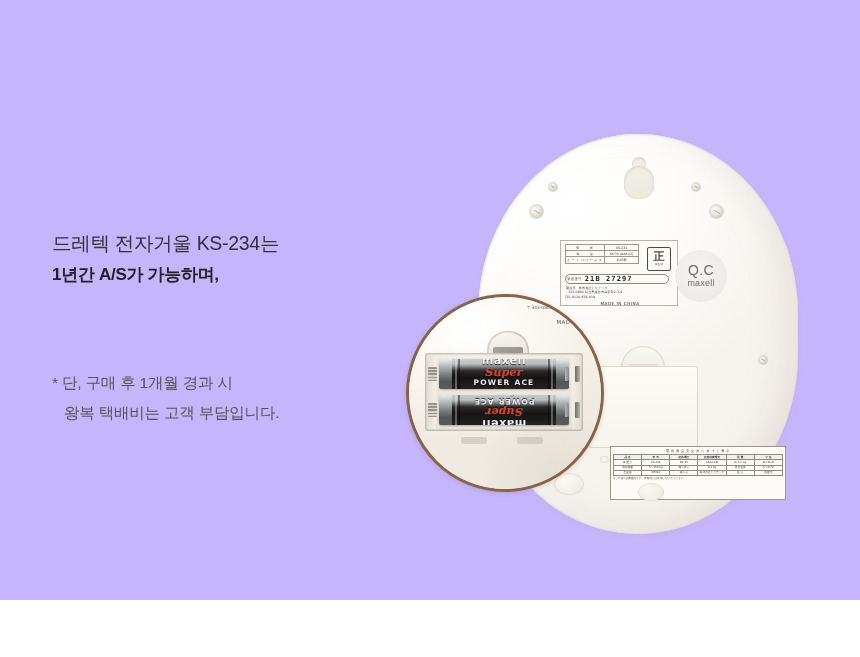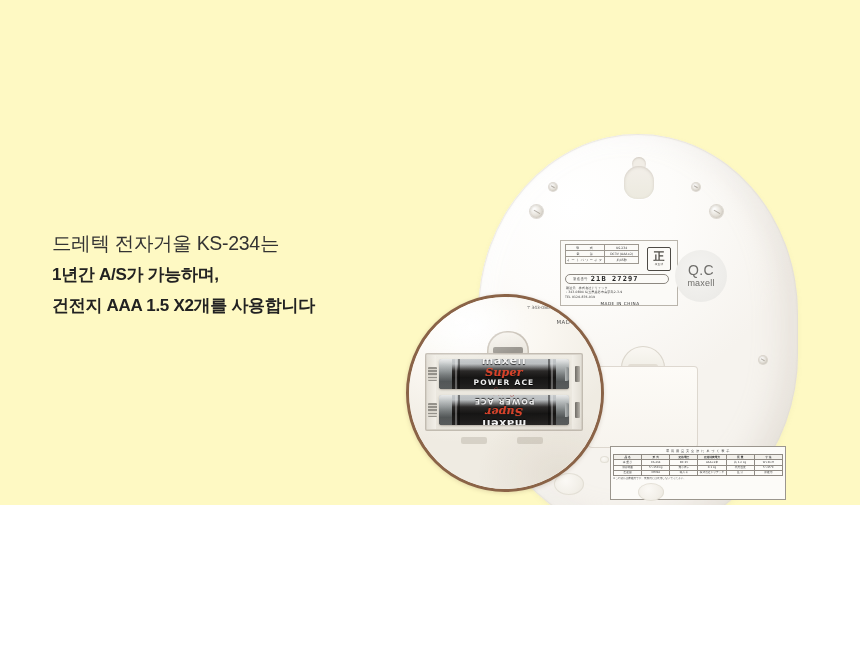--- a/index.html
+++ b/index.html
@@ -9,22 +9,22 @@
     background: #ffffff;
   }
   body {
     font-family: "Liberation Sans", "DejaVu Sans", sans-serif;
     -webkit-font-smoothing: antialiased;
   }
 
   #page {
     position: relative;
     width: 860px;
-    height: 505px;
-    background: #fef9c3;
+    height: 600px;
+    background: #c4b5fd;
     overflow: hidden;
   }
 
   
   .copy-block {
     position: absolute;
     left: 52px;
     top: 228px;
     width: 360px;
   }
@@ -229,21 +229,21 @@
   .serial-box {
     position: absolute;
     left: 4px;
     top: 33px;
     width: 104px;
     height: 10px;
     border: 0.7px solid #8d8881;
     border-radius: 5px;
     display: flex;
     align-items: center;
-    padding-left: 7px;
+    padding-left: 1px;
     box-sizing: border-box;
     gap: 3px;
   }
   .serial-box .s-lab {
     font-size: 3.4px;
     color: #3a3a3a;
     letter-spacing: 0.3px;
     font-family: "DejaVu Sans", sans-serif;
   }
   .serial-box .s-num {
@@ -546,23 +546,26 @@
   .mag-frag .mf-made { font-size: 5.4px; letter-spacing: 0.5px; color: #3a3a3a; }
 </style>
 </head>
 <body>
 
 <div id="page">
 
   <div class="copy-block">
     <div class="copy-line regular">드레텍 전자거울 KS-234는</div>
     <div class="copy-line bold">1년간 A/S가 가능하며,</div>
-    <div class="copy-line bold">건전지 AAA 1.5 X2개를 사용합니다</div>
   </div>
 
+  <div class="note-block">
+    <div class="note-line">* 단, 구매 후 1개월 경과 시</div>
+    <div class="note-line indent">왕복 택배비는 고객 부담입니다.</div>
+  </div>
 
   <div class="scale-wrap">
 
     <div class="scale-body"></div>
     <div class="scale-rim"></div>
 
     <div class="keyhole">
       <div class="kh-circle"></div>
       <div class="kh-body"></div>
     </div>

